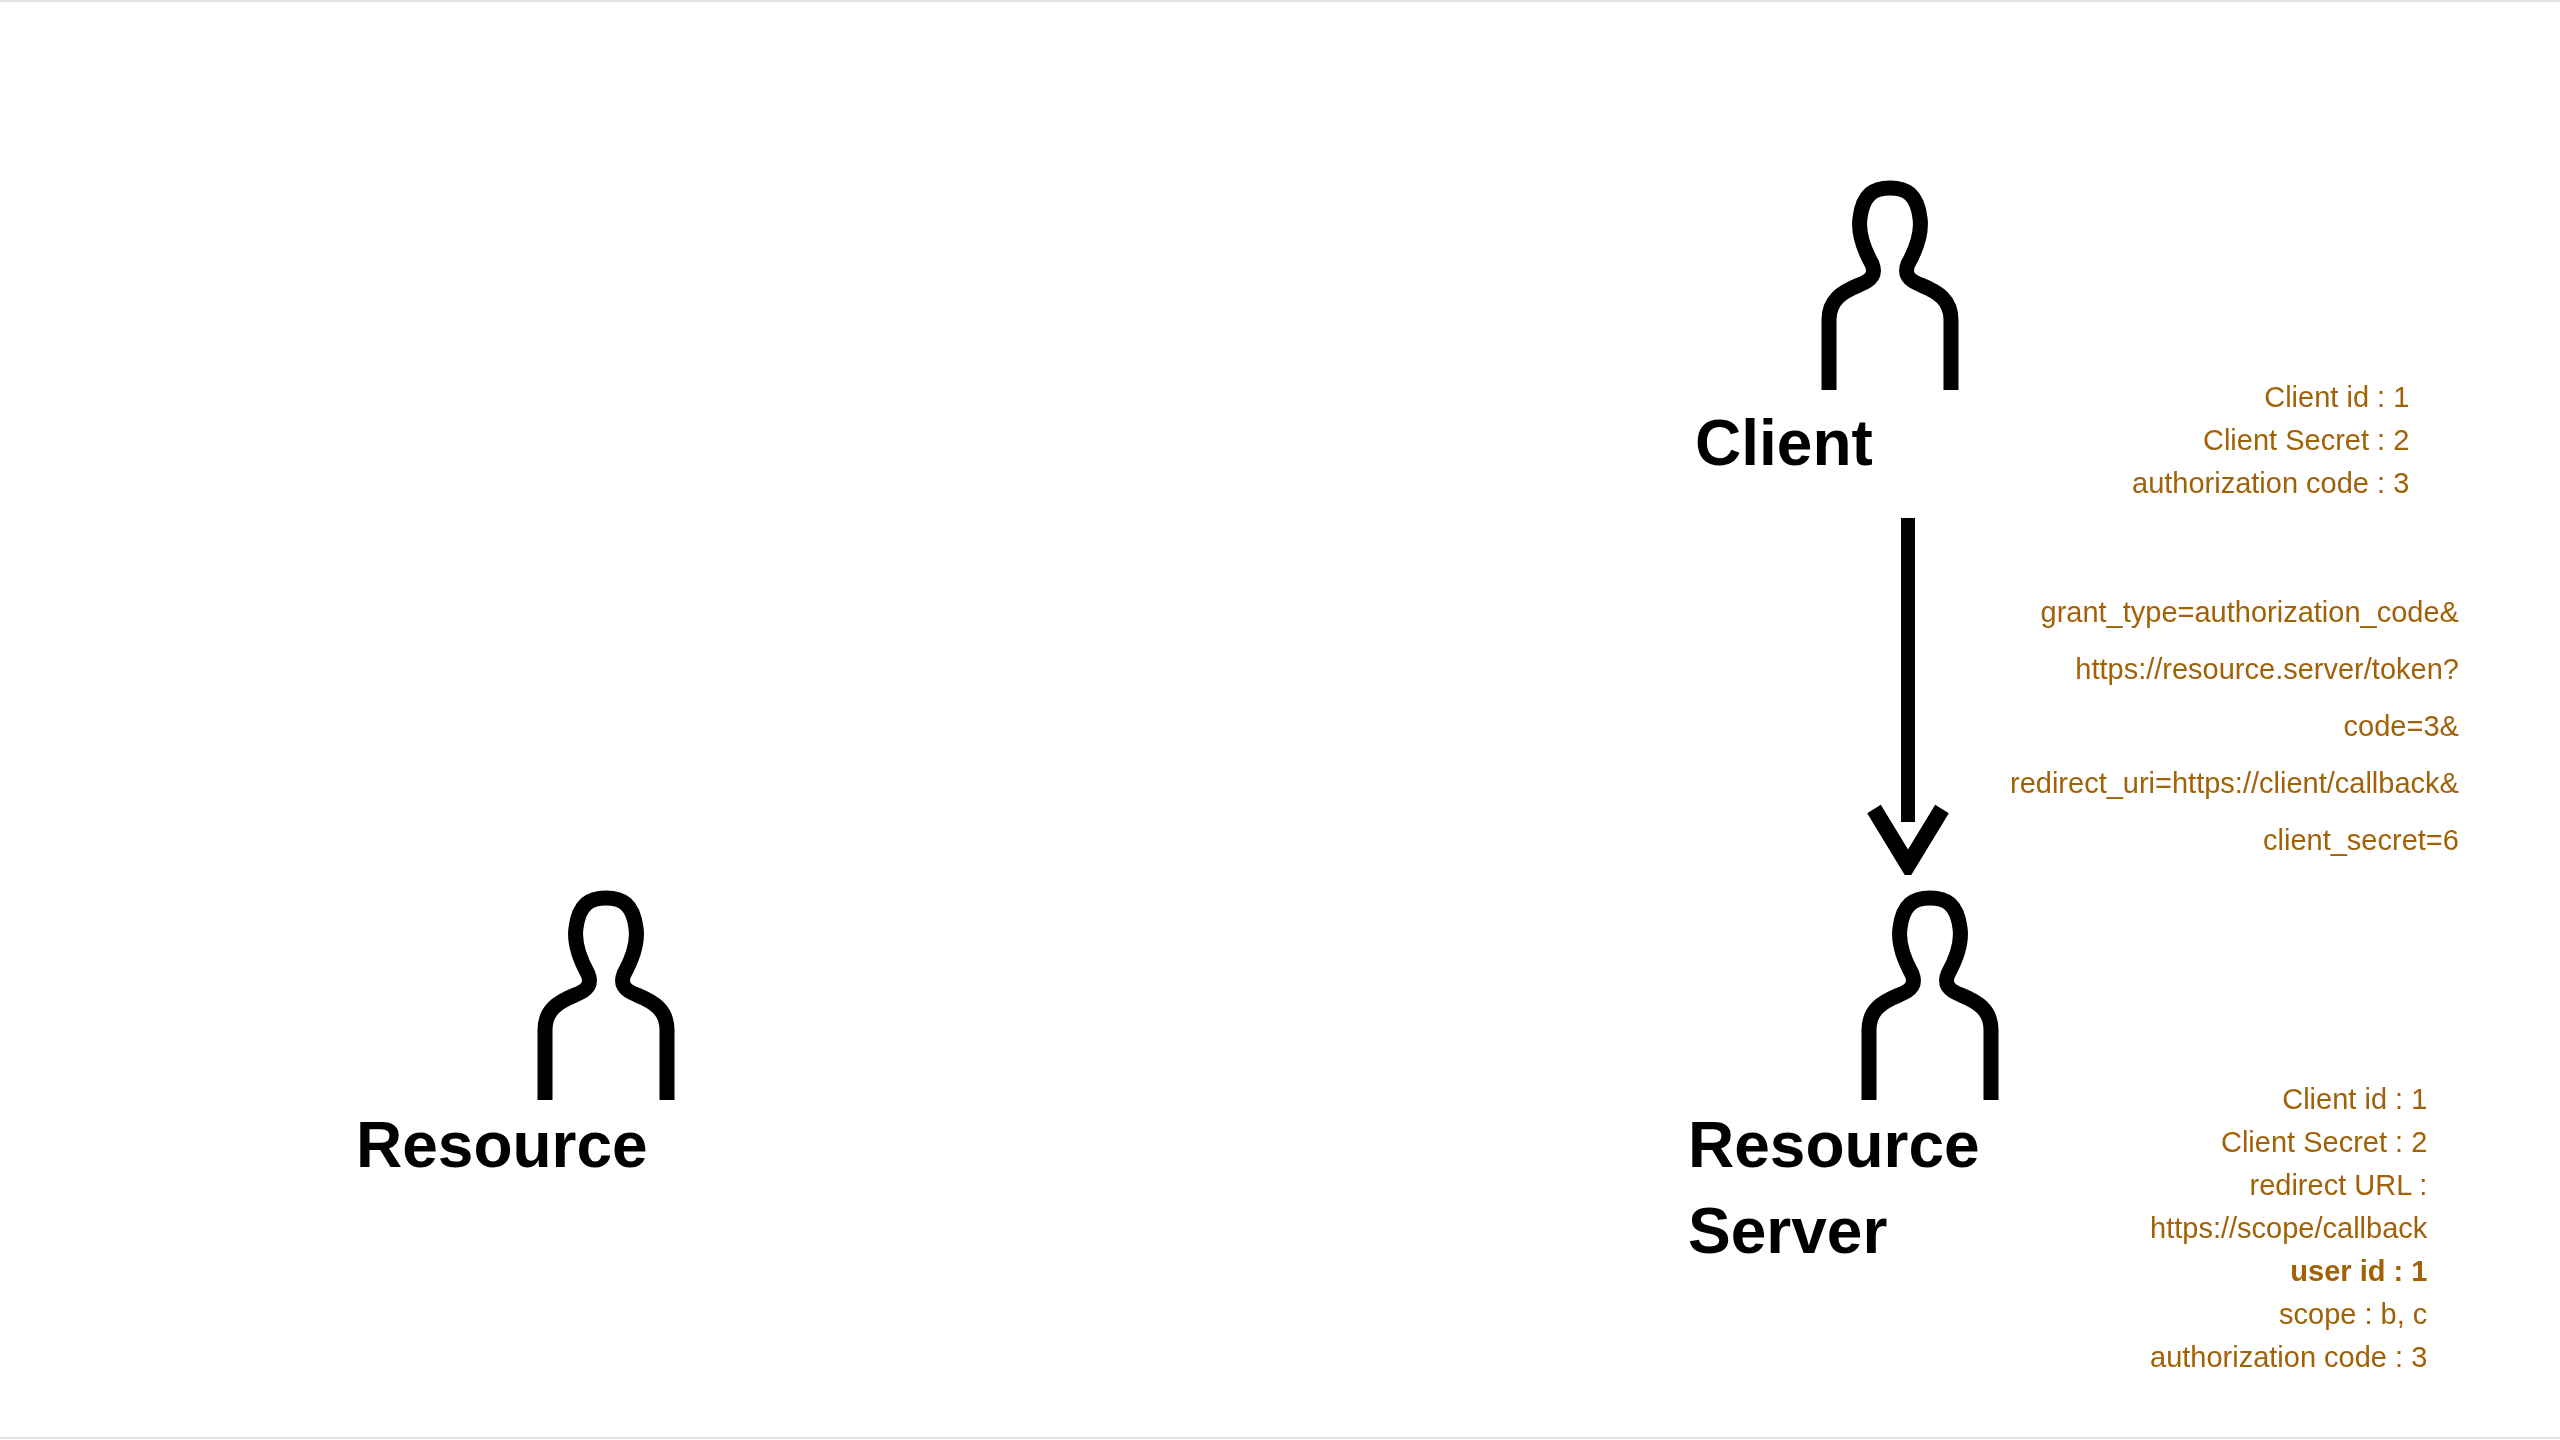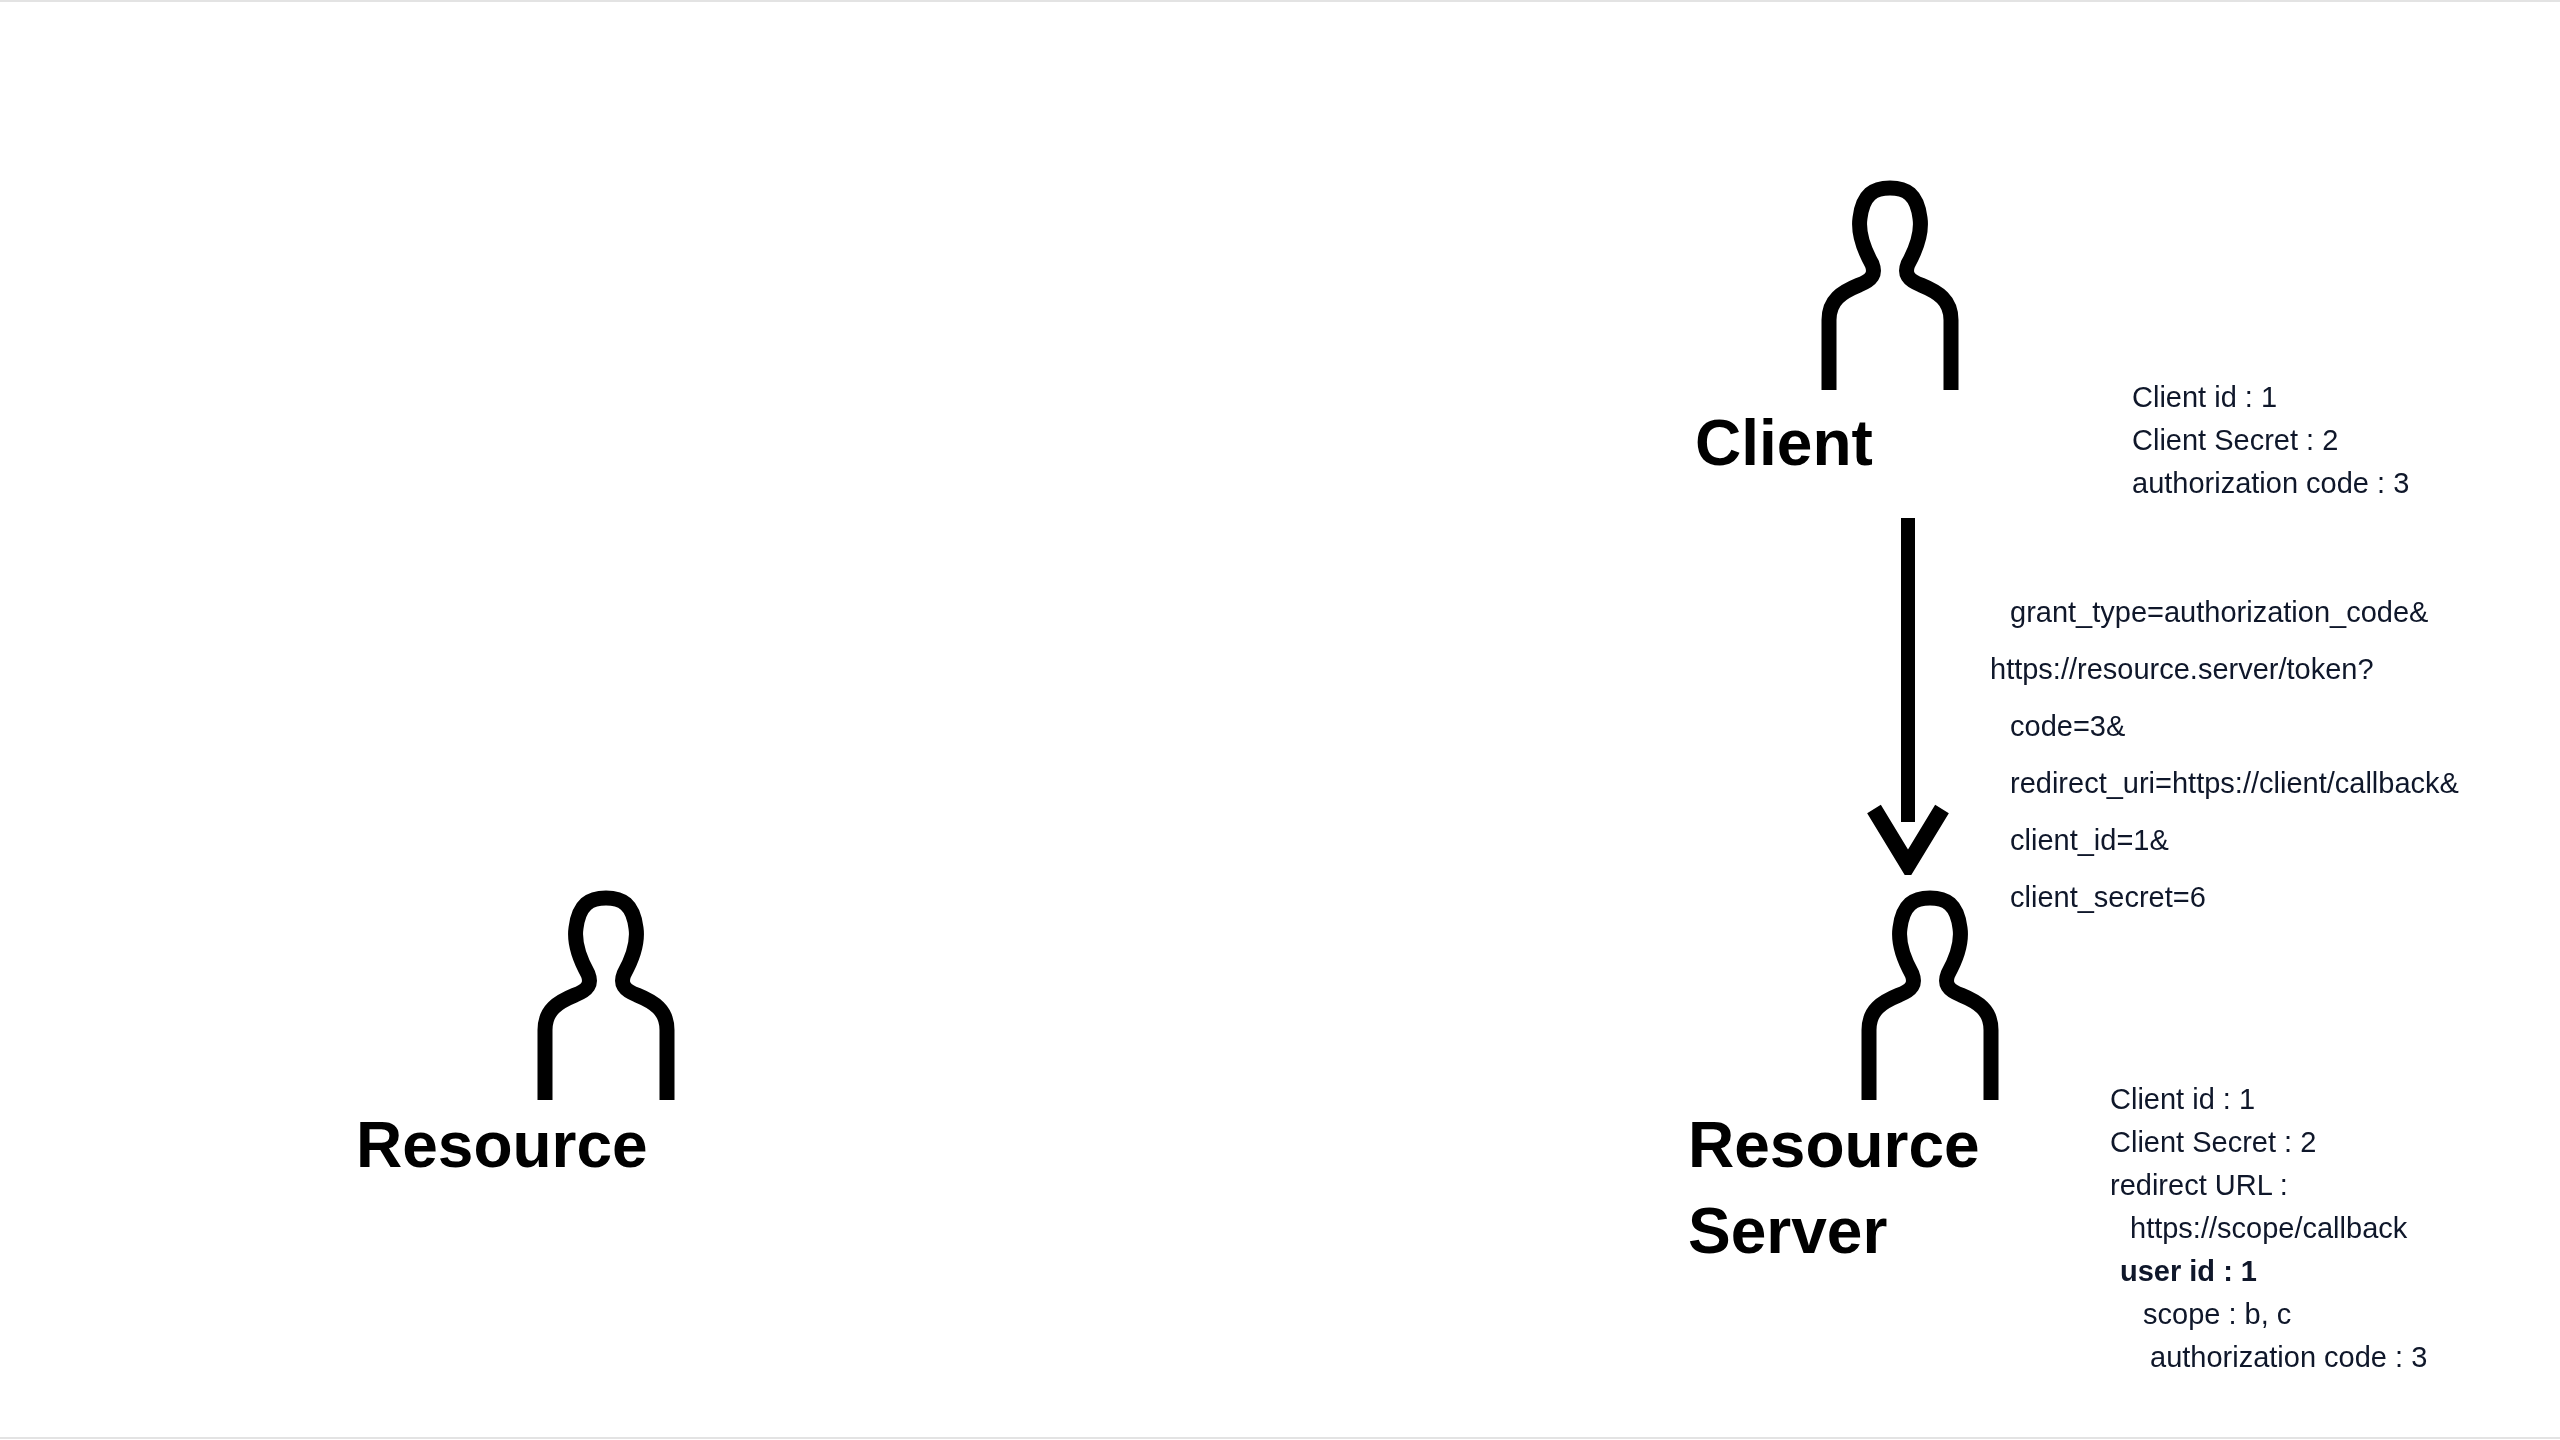--- a/index.html
+++ b/index.html
@@ -31,21 +31,22 @@
     letter-spacing: 0px;
     white-space: nowrap;
   }
   .actor-label.single { line-height: 64px; }
 
   .info-block { position: absolute; }
   .info-line {
     font-size: 29px;
     line-height: 43px;
     white-space: pre;
-    color: #0f172a;
+    color: #a16207;
+    text-align: right;
   }
   .url-block .info-line { line-height: 57px; }
   .ind-20 { padding-left: 20px; }
   .ind-10 { padding-left: 10px; font-weight: bold; }
   .ind-33 { padding-left: 33px; }
   .ind-40 { padding-left: 40px; }
 
   svg { display: block; }
 </style>
 </head>
@@ -74,21 +75,20 @@
     <line x1="48" y1="8" x2="48" y2="312" stroke="#000000" stroke-width="14"></line>
     <polyline points="14,299 48,355 82,299" fill="none" stroke="#000000" stroke-width="16" stroke-linejoin="miter"></polyline>
   </svg>
 </div>
 
 <div class="info-block url-block" style="left:1990px; top:584px;">
   <div class="info-line ind-20">grant_type=authorization_code&amp;</div>
   <div class="info-line">https://resource.server/token?</div>
   <div class="info-line ind-20">code=3&amp;</div>
   <div class="info-line ind-20">redirect_uri=https://client/callback&amp;</div>
-  <div class="info-line ind-20">client_id=1&amp;</div>
   <div class="info-line ind-20">client_secret=6</div>
 </div>
 
 <div class="abs" style="left:1854px; top:890px;">
   <span>
     <svg width="152" height="210" viewBox="0 0 152 210" aria-hidden="true">
       <path d="M 15 210 L 15 140 C 15 120 28 112 45 105 C 58 100 62 94 58 84 C 48 66 44 52 46 38 C 49 14 60 8 76 8 C 92 8 103 14 106 38 C 108 52 104 66 94 84 C 90 94 94 100 107 105 C 124 112 137 120 137 140 L 137 210" fill="none" stroke="#000000" stroke-width="15" stroke-linecap="butt"></path>
     </svg>
   </span>
 </div>

